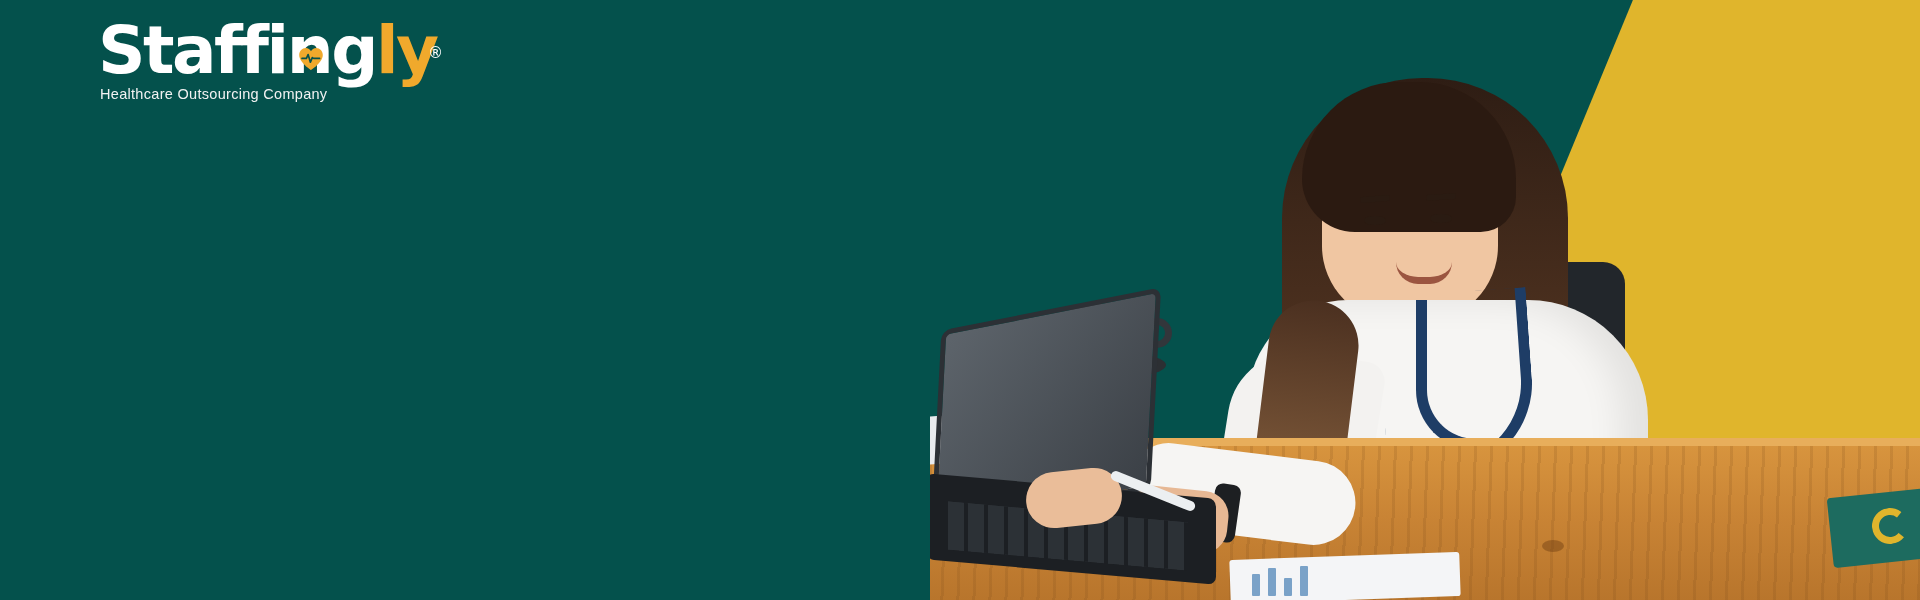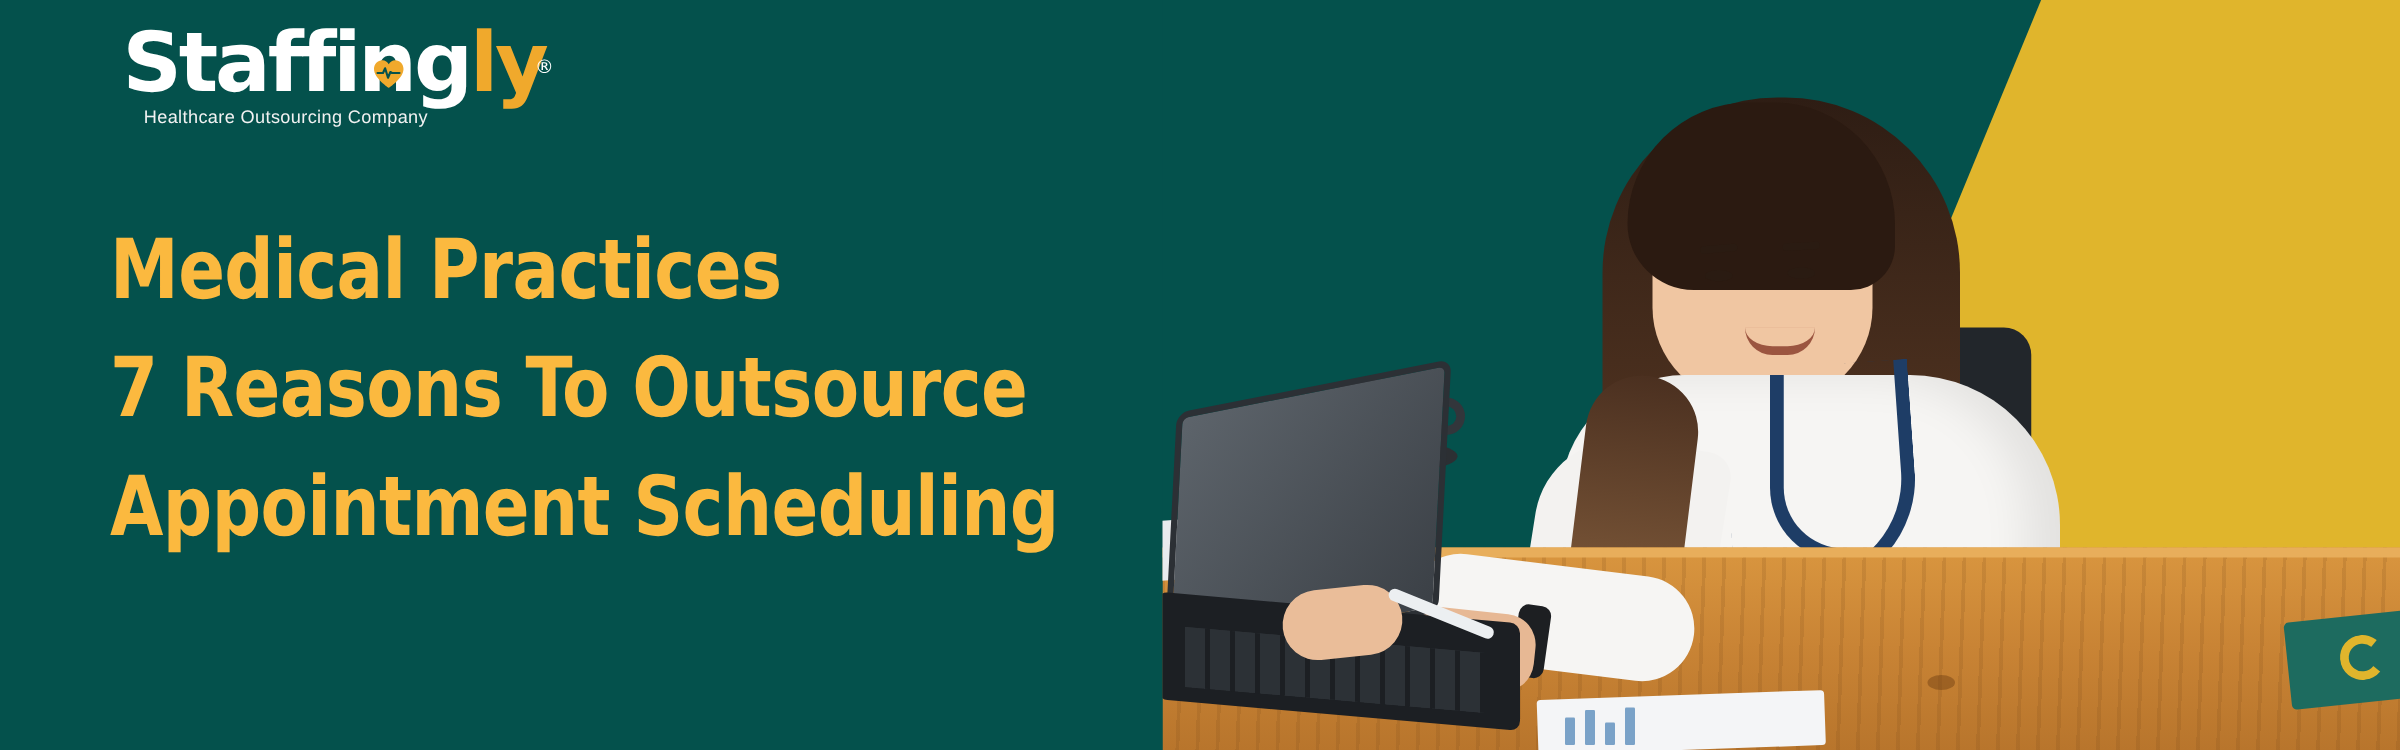--- a/index.html
+++ b/index.html
@@ -57,21 +57,20 @@
   }
   #logo-tagline {
     position:absolute;
     left:2px;
     top:68px;
     color:#f2f2f2;
     font-family:"Liberation Sans", sans-serif;
     font-size:14.5px;
     letter-spacing:0.3px;
     white-space:nowrap;
-    margin-left:15px;
   }
 
   
   #headline {
     position:absolute;
     left:88px;
     top:168px;
     width:900px;
   }
   .headline-line {
@@ -338,25 +337,20 @@
       <span id="logo-heart">
         <svg viewBox="0 0 26 24" width="26" height="24" aria-hidden="true">
           <path d="M13 23.2 C13 23.2 1.2 15.6 1.2 8.1 C1.2 4.1 4.2 1.1 7.8 1.1 C10.2 1.1 12.1 2.5 13 4.3 C13.9 2.5 15.8 1.1 18.2 1.1 C21.8 1.1 24.8 4.1 24.8 8.1 C24.8 15.6 13 23.2 13 23.2 Z" fill="#f0a92c"></path>
           <path d="M4 11.4 H8.4 L10.1 7.6 L12.4 15.2 L14.3 10.6 L15.6 11.4 H21.6" fill="none" stroke="#04514c" stroke-width="1.7" stroke-linecap="round" stroke-linejoin="round"></path>
         </svg>
       </span>
     </div>
     <div id="logo-tagline">Healthcare Outsourcing Company</div>
   </div>
 
-  <div id="headline">
-    <div class="headline-line">Medical Practices</div>
-    <div class="headline-line">7 Reasons To Outsource</div>
-    <div class="headline-line">Appointment Scheduling</div>
-  </div>
 
   <div id="photo-panel">
     <div id="yellow-wedge"></div>
 
     <div id="scene">
       <div class="chair"></div>
       <div class="chair-arm"></div>
 
       <div class="hair-back"></div>
 

